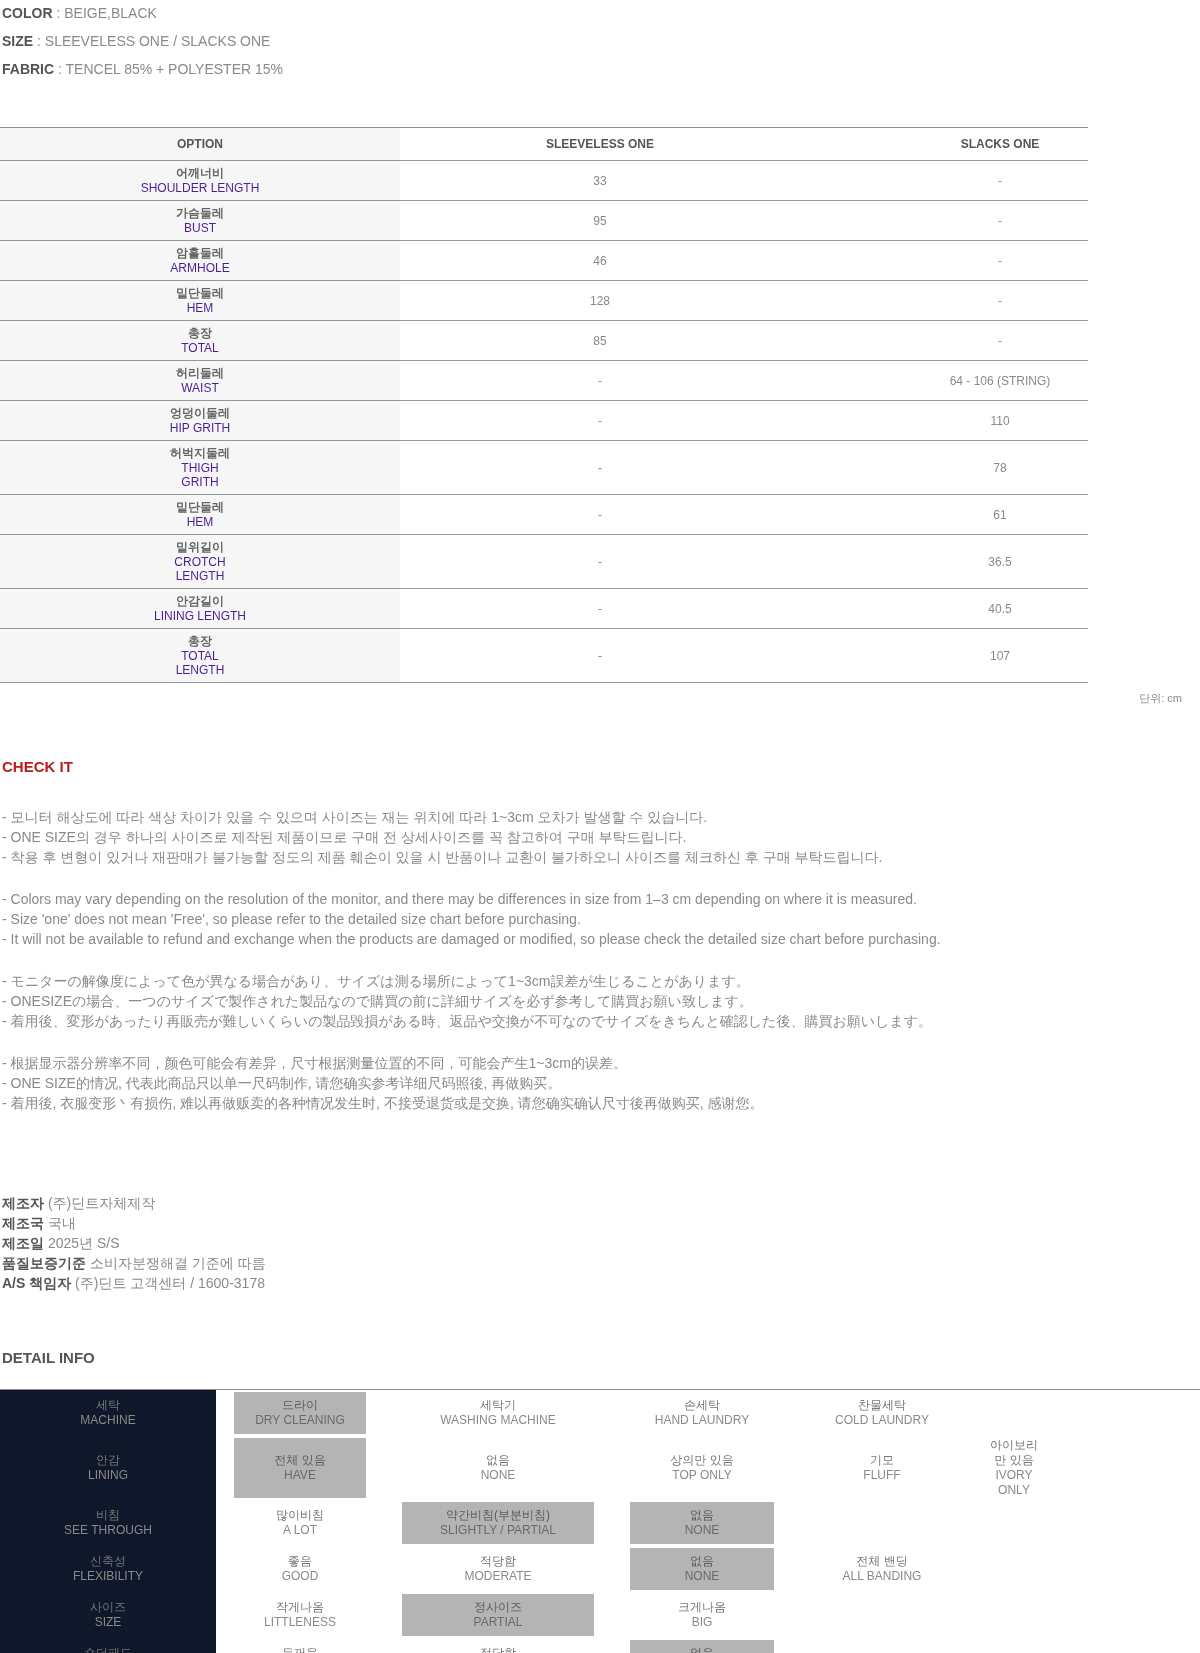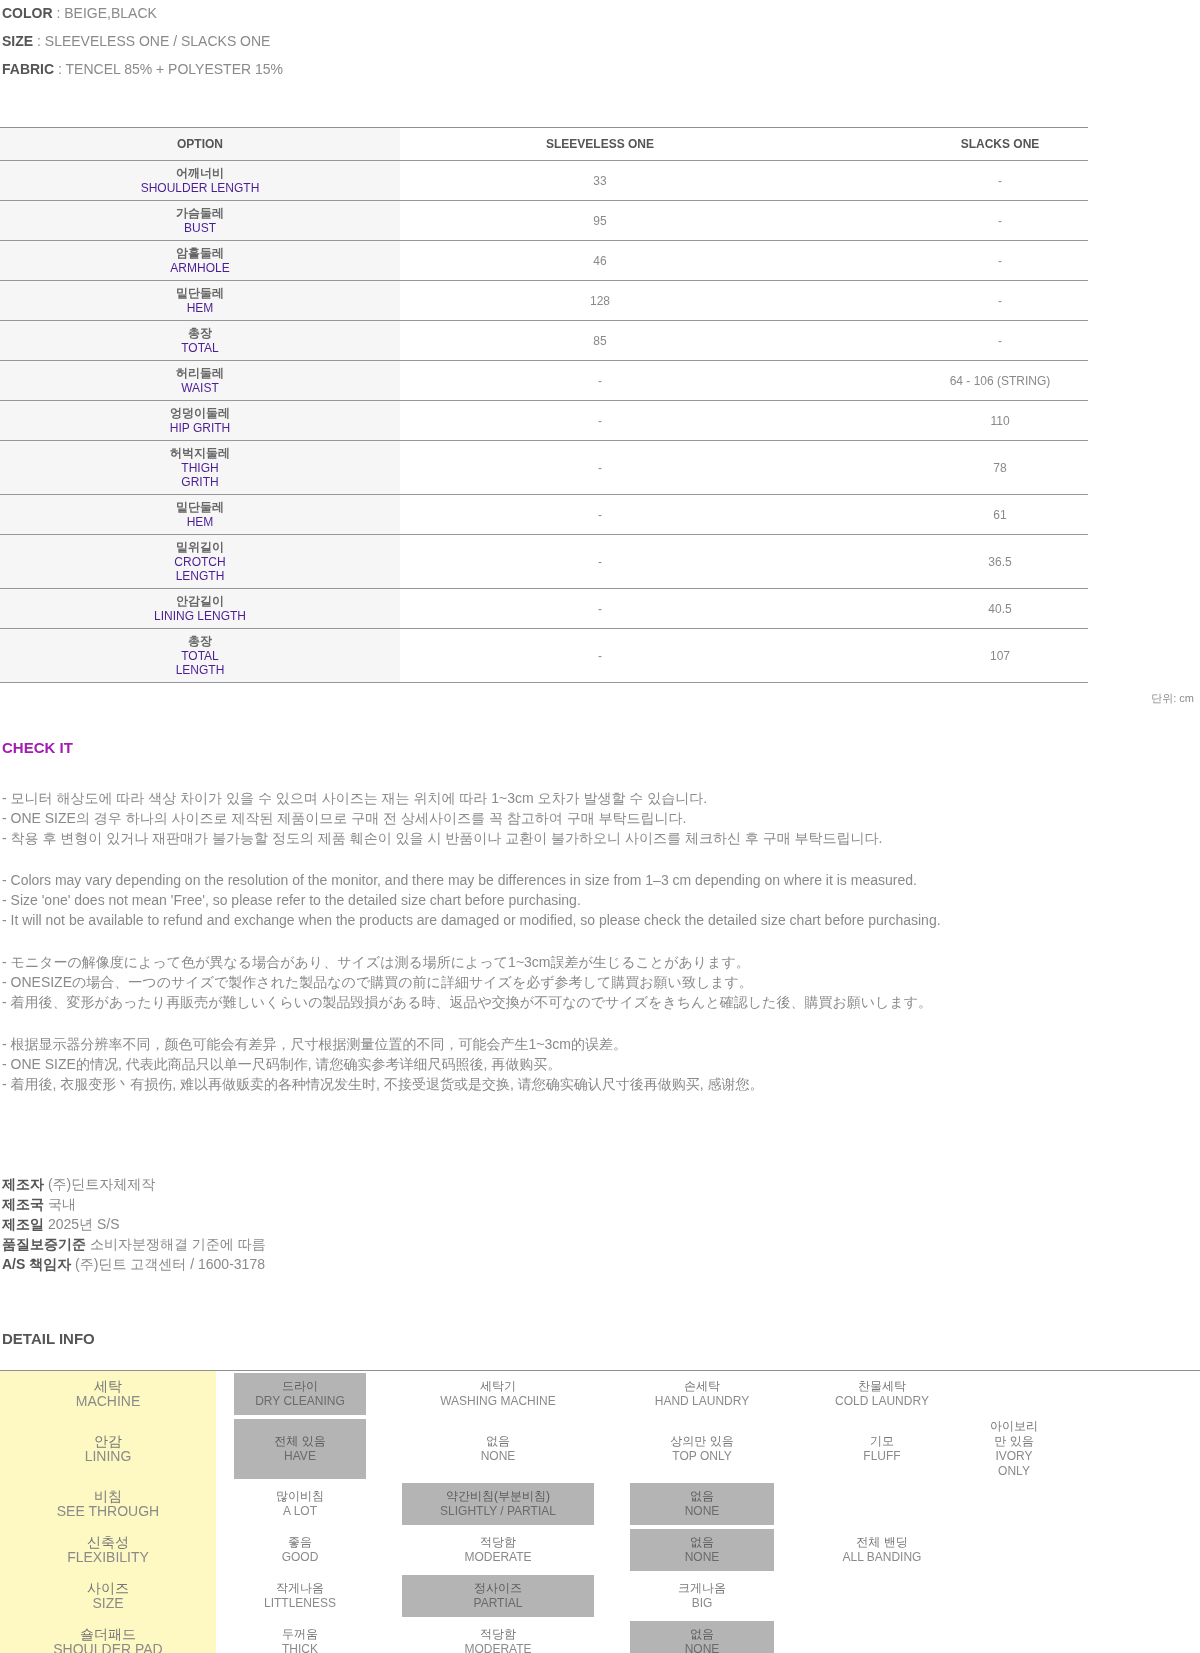--- a/index.html
+++ b/index.html
@@ -13,37 +13,37 @@
 
   
   .size-table{margin-top:50px;width:1088px;border-top:1px solid #8f8f8f;}
   .srow{display:grid;grid-template-columns:400px 400px 400px;border-bottom:1px solid #979797;}
   .scell{display:flex;flex-direction:column;align-items:center;justify-content:center;
          text-align:center;padding:5px 0;min-height:26px;font-size:12px;color:#898989;line-height:14px;}
   .slabel{background:#f6f6f6;}
   .slabel .ko{font-weight:bold;color:#666;}
   .slabel .en{color:#4c1d95;white-space:pre-line;margin-top:1px;}
   .srow.header .scell{font-weight:bold;color:#555;min-height:22px;}
-  .unit{margin-top:8px;padding-right:6px;text-align:right;font-size:11px;color:#8a8a8a;}
-
-  
-  h3.sec{margin:33px 0 32px 2px;font-size:15px;font-weight:bold;color:#a21caf;}
+  .unit{margin-top:8px;padding-right:18px;text-align:right;font-size:11px;color:#8a8a8a;}
+
+  
+  h3.sec{margin:52px 0 32px 2px;font-size:15px;font-weight:bold;color:#b91c1c;}
   h3.sec2{margin:34px 0 23px 2px;font-size:15px;font-weight:bold;color:#555;}
   .para{margin:0 0 22px 2px;font-size:14px;line-height:20px;color:#8a8a8a;}
   .para div{min-height:20px;}
 
   
   .manufacturer{margin:80px 0 0 2px;font-size:14px;line-height:20px;color:#8a8a8a;}
   .manufacturer b{color:#555;font-weight:bold;}
 
   
   .detail-table{margin-top:0;width:1200px;border-top:1px solid #8f8f8f;border-bottom:2px solid #5f5f5f;}
   .drow{display:grid;grid-template-columns:216px 168px 228px 180px 180px 84px 144px;min-height:46px;}
-  .dlabel{background:#fef9c3;display:flex;flex-direction:column;align-items:center;justify-content:center;
-          text-align:center;font-size:14px;line-height:15px;color:#777;}
+  .dlabel{background:#0f172a;display:flex;flex-direction:column;align-items:center;justify-content:center;
+          text-align:center;font-size:12px;line-height:15px;color:#777;}
   .dcell{display:flex;align-items:stretch;justify-content:center;}
   .cin{width:calc(100% - 36px);margin:2px 18px;display:flex;flex-direction:column;align-items:center;
        justify-content:center;text-align:center;font-size:12px;line-height:15px;color:#777;}
   .hl .cin{background:#b4b4b4;color:#5c5c5c;}
   .de{color:#8a8a8a;}
   .hl .de{color:#6a6a6a;}
 </style>
 </head>
 <body>
 

